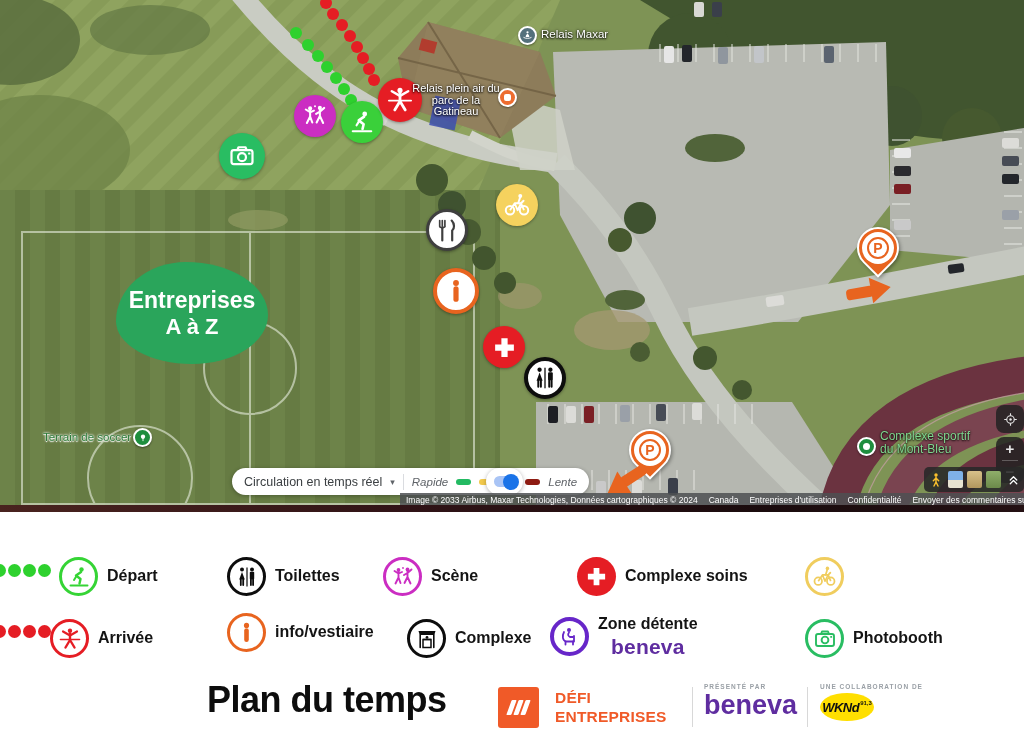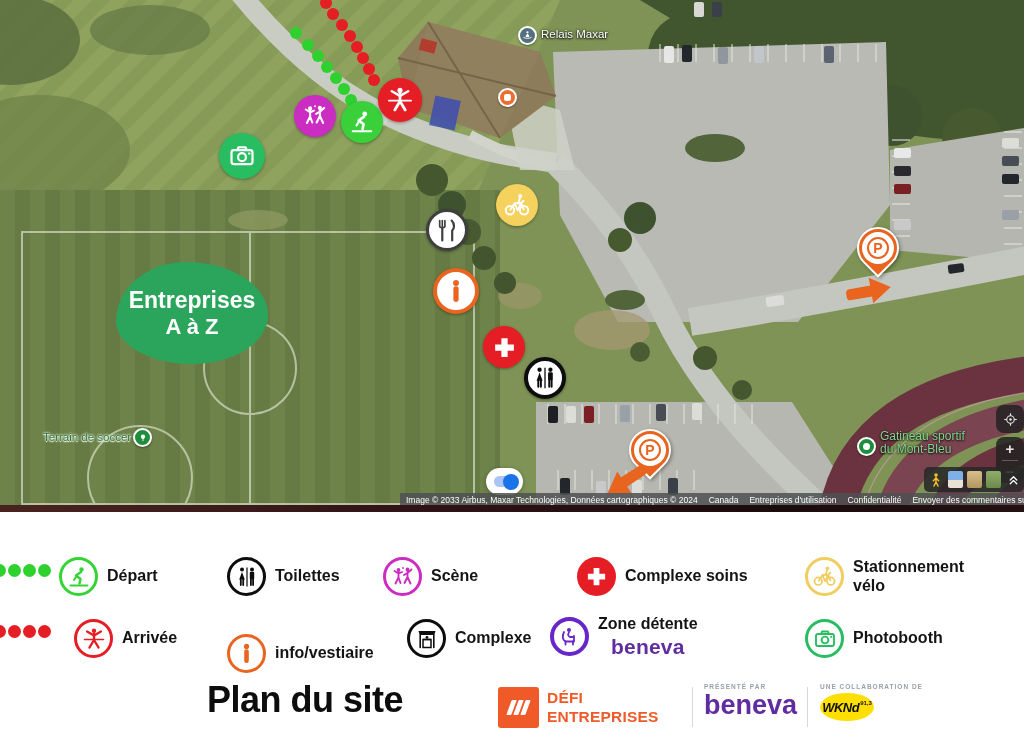--- a/index.html
+++ b/index.html
@@ -67,21 +67,21 @@
   
   .lg-item{position:absolute;display:flex;align-items:center;gap:9px;}
   .ring{width:39px;height:39px;border-radius:50%;background:#fff;display:flex;align-items:center;
     justify-content:center;box-sizing:border-box;flex:0 0 auto;}
   .lg-label{font-size:16px;font-weight:600;color:#141414;line-height:1.15;}
   .beneva-sm{font-size:21px;font-weight:700;color:#5f2da0;letter-spacing:.2px;line-height:1;}
   .zd-col{display:flex;flex-direction:column;align-items:center;gap:3px;}
 
   
   #footer-title{position:absolute;left:207px;top:679px;font-size:36px;font-weight:800;color:#0d0d0d;letter-spacing:-.5px;}
-  #defi{position:absolute;left:498px;top:687px;display:flex;gap:8px;align-items:center;}
+  #defi{position:absolute;left:498px;top:687px;display:flex;gap:16px;align-items:center;}
   #defi-box{width:41px;height:41px;border-radius:3px;background:#f05a28;display:flex;align-items:center;
     justify-content:center;gap:2.5px;}
   #defi-box i{display:block;width:4.5px;height:15px;background:#fff;transform:skewX(-20deg);border-radius:1px;}
   #defi-txt{color:#f05a28;font-weight:800;font-size:15.5px;line-height:1.22;letter-spacing:.2px;}
   .fdiv{position:absolute;top:687px;width:1px;height:40px;background:#d8d8d8;}
   .sponsor{position:absolute;top:683px;display:flex;flex-direction:column;align-items:flex-start;}
   .sp-tag{font-size:6.5px;color:#9aa0a6;letter-spacing:1px;font-weight:600;}
   .beneva-big{font-size:27px;font-weight:700;color:#5f2da0;line-height:1.05;margin-top:1px;}
   #wknd-logo{margin-top:3px;width:54px;height:28px;background:#ffdf00;border-radius:50%;display:flex;
     align-items:center;justify-content:center;}
@@ -388,39 +388,54 @@
       <span class="l2">A à Z</span>
     </div>
 
     <div class="poi-dot" style="left:518px;top:26px;background:#54707c;color:#fff">
       <svg width="11" height="11">
           <use href="#ic-yoga"></use>
         </svg>
       </div>
     <div class="poi-label" style="left:541px;top:28px">Relais Maxar</div>
 
+    <div class="poi-label" style="left:411px;top:83px;width:90px;text-align:center;white-space:normal;line-height:1.05;font-size:11px">
+      <span>Relais plein air du</span><br>
+      <span>parc de la Gatineau</span>
+    </div>
     <div class="poi-dot" style="left:498px;top:88px;background:#ed6c30">
       <span style="width:7px;height:7px;background:#fff;border-radius:2px;display:block"></span>
       </div>
 
     <div class="poi-label green-light" style="left:43px;top:431px;font-size:11.5px">Terrain de soccer 5</div>
     <div class="poi-dot" style="left:133px;top:428px;background:#1e8e3e;color:#fff">
       <svg width="10" height="10">
           <use href="#ic-tree"></use>
         </svg>
       </div>
 
     <div class="poi-dot" style="left:857px;top:437px;background:#1e8e3e;color:#fff">
       <span style="width:7px;height:7px;background:#fff;border-radius:50%;display:block"></span>
       </div>
     <div class="poi-label green" style="left:880px;top:430px;font-size:12px;line-height:1.05">
-      <span>Gatineau sportif</span><br>
+      <span>Complexe sportif</span><br>
       <span>du Mont-Bleu</span>
     </div>
 
+    <div class="pill" style="left:232px;top:468px">
+      <span>Circulation en temps réel</span>
+      <span class="caret">▾</span>
+      <span class="vdiv"></span>
+      <span class="speed">Rapide</span>
+      <span class="seg" style="background:#23ba62"></span>
+      <span class="seg" style="background:#f2c94c"></span>
+      <span class="seg" style="background:#e8563f"></span>
+      <span class="seg" style="background:#8e1b12"></span>
+      <span class="speed">Lente</span>
+    </div>
     <div class="toggle-pill">
       <span class="tg-track">
           <span class="tg-knob"></span>
         </span>
     </div>
 
     <div class="gm-btn" style="left:996px;top:405px;width:28px;height:28px">
       <svg width="15" height="15">
           <use href="#ic-locate"></use>
         </svg>
@@ -495,32 +510,31 @@
           </svg>
         </span>
       <span class="lg-label">Complexe soins</span>
     </div>
     <div class="lg-item" style="left:805px;top:557px">
       <span class="ring" style="border:3.5px solid #f0cd5e;color:#f0cd5e">
         <svg width="25" height="25">
             <use href="#ic-bike"></use>
           </svg>
         </span>
-      <span class="lg-label" style="width:118px">Stationnement vélo</span>
-    </div>
-
-    <div class="lg-item" style="left:74px;top:619px">
+    </div>
+
+    <div class="lg-item" style="left:50px;top:619px">
       <span class="ring" style="border:3.5px solid #e51d24;color:#e51d24">
         <svg width="24" height="24">
             <use href="#ic-finish"></use>
           </svg>
         </span>
       <span class="lg-label">Arrivée</span>
     </div>
-    <div class="lg-item" style="left:227px;top:634px">
+    <div class="lg-item" style="left:227px;top:613px">
       <span class="ring" style="border:3.5px solid #e8641f;color:#e8641f">
         <svg width="23" height="23">
             <use href="#ic-info"></use>
           </svg>
         </span>
       <span class="lg-label">info/vestiaire</span>
     </div>
     <div class="lg-item" style="left:407px;top:619px">
       <span class="ring" style="border:3.5px solid #0d0d0d;color:#0d0d0d">
         <svg width="24" height="24">
@@ -543,21 +557,21 @@
     <div class="lg-item" style="left:805px;top:619px">
       <span class="ring" style="border:3.5px solid #29bd62;color:#29bd62">
         <svg width="24" height="24">
             <use href="#ic-camera"></use>
           </svg>
         </span>
       <span class="lg-label">Photobooth</span>
     </div>
   </div>
 
-  <div id="footer-title">Plan du site</div>
+  <div id="footer-title">Plan du temps</div>
 
   <div id="defi">
     <span id="defi-box">
         <i></i>
         <i></i>
         <i></i>
       </span>
     <span id="defi-txt">
       <span style="display:block">DÉFI</span>
       <span style="display:block">ENTREPRISES</span>

